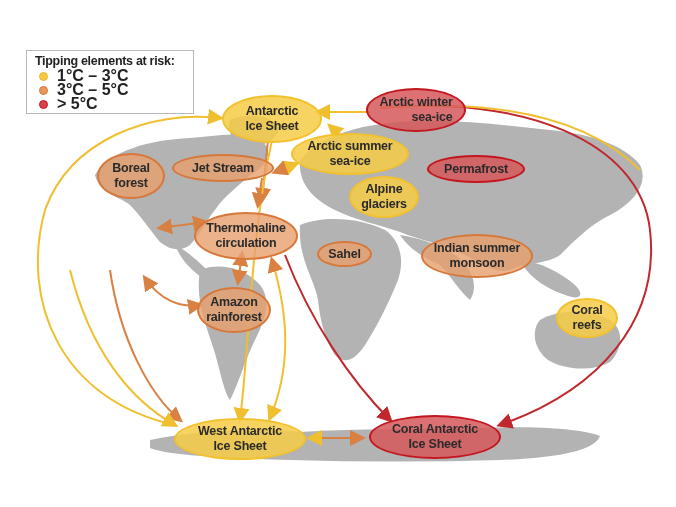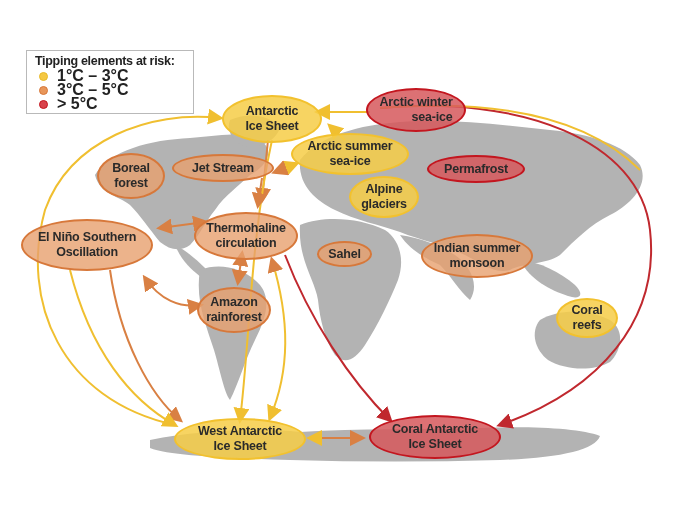--- a/index.html
+++ b/index.html
@@ -117,22 +117,20 @@
   <div class="node r" style="left:366px;top:88px;width:100px;height:44px;text-align:right;">Arctic winter
 sea-ice</div>
   <div class="node o" style="left:97px;top:153px;width:68px;height:46px;">Boreal
 forest</div>
   <div class="node o" style="left:172px;top:154px;width:102px;height:28px;">Jet Stream</div>
   <div class="node y" style="left:291px;top:133px;width:118px;height:42px;">Arctic summer
 sea-ice</div>
   <div class="node r" style="left:427px;top:155px;width:98px;height:28px;">Permafrost</div>
   <div class="node y" style="left:349px;top:176px;width:70px;height:42px;">Alpine
 glaciers</div>
-  <div class="node o" style="left:21px;top:219px;width:132px;height:52px;">El Niño Southern
-Oscillation</div>
   <div class="node o" style="left:194px;top:212px;width:104px;height:48px;">Thermohaline
 circulation</div>
   <div class="node o" style="left:317px;top:241px;width:55px;height:26px;">Sahel</div>
   <div class="node o" style="left:197px;top:287px;width:74px;height:46px;">Amazon
 rainforest</div>
   <div class="node o" style="left:421px;top:234px;width:112px;height:44px;">Indian summer
 monsoon</div>
   <div class="node y" style="left:556px;top:298px;width:62px;height:40px;">Coral
 reefs</div>
   <div class="node y" style="left:174px;top:418px;width:132px;height:42px;">West Antarctic

